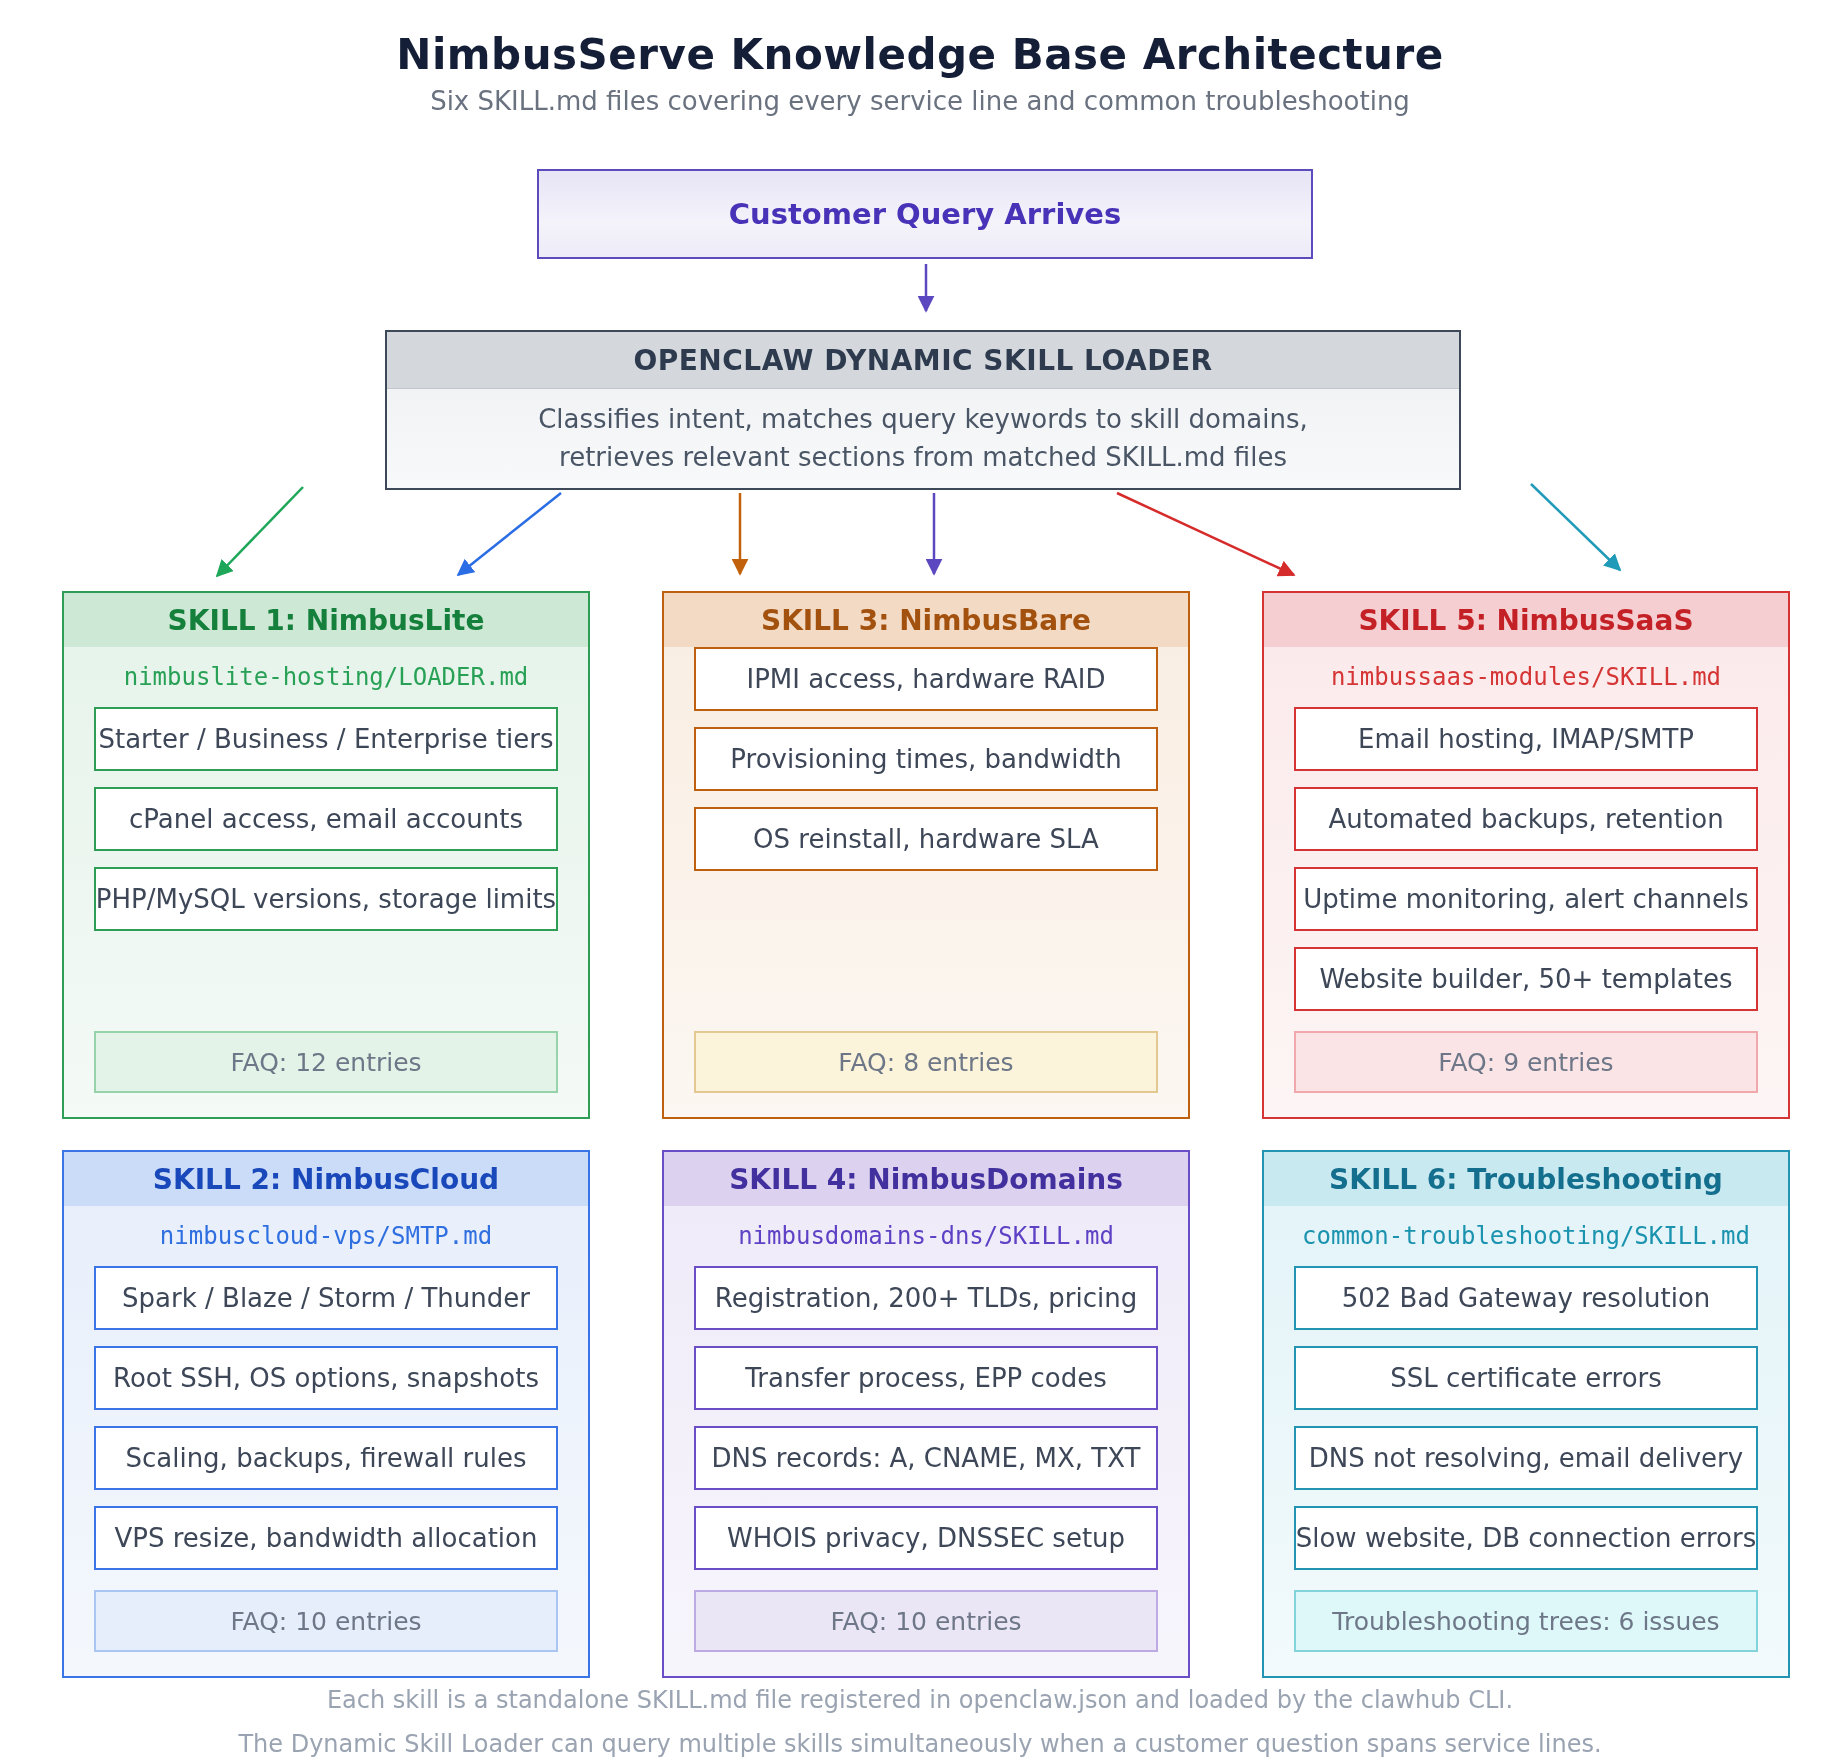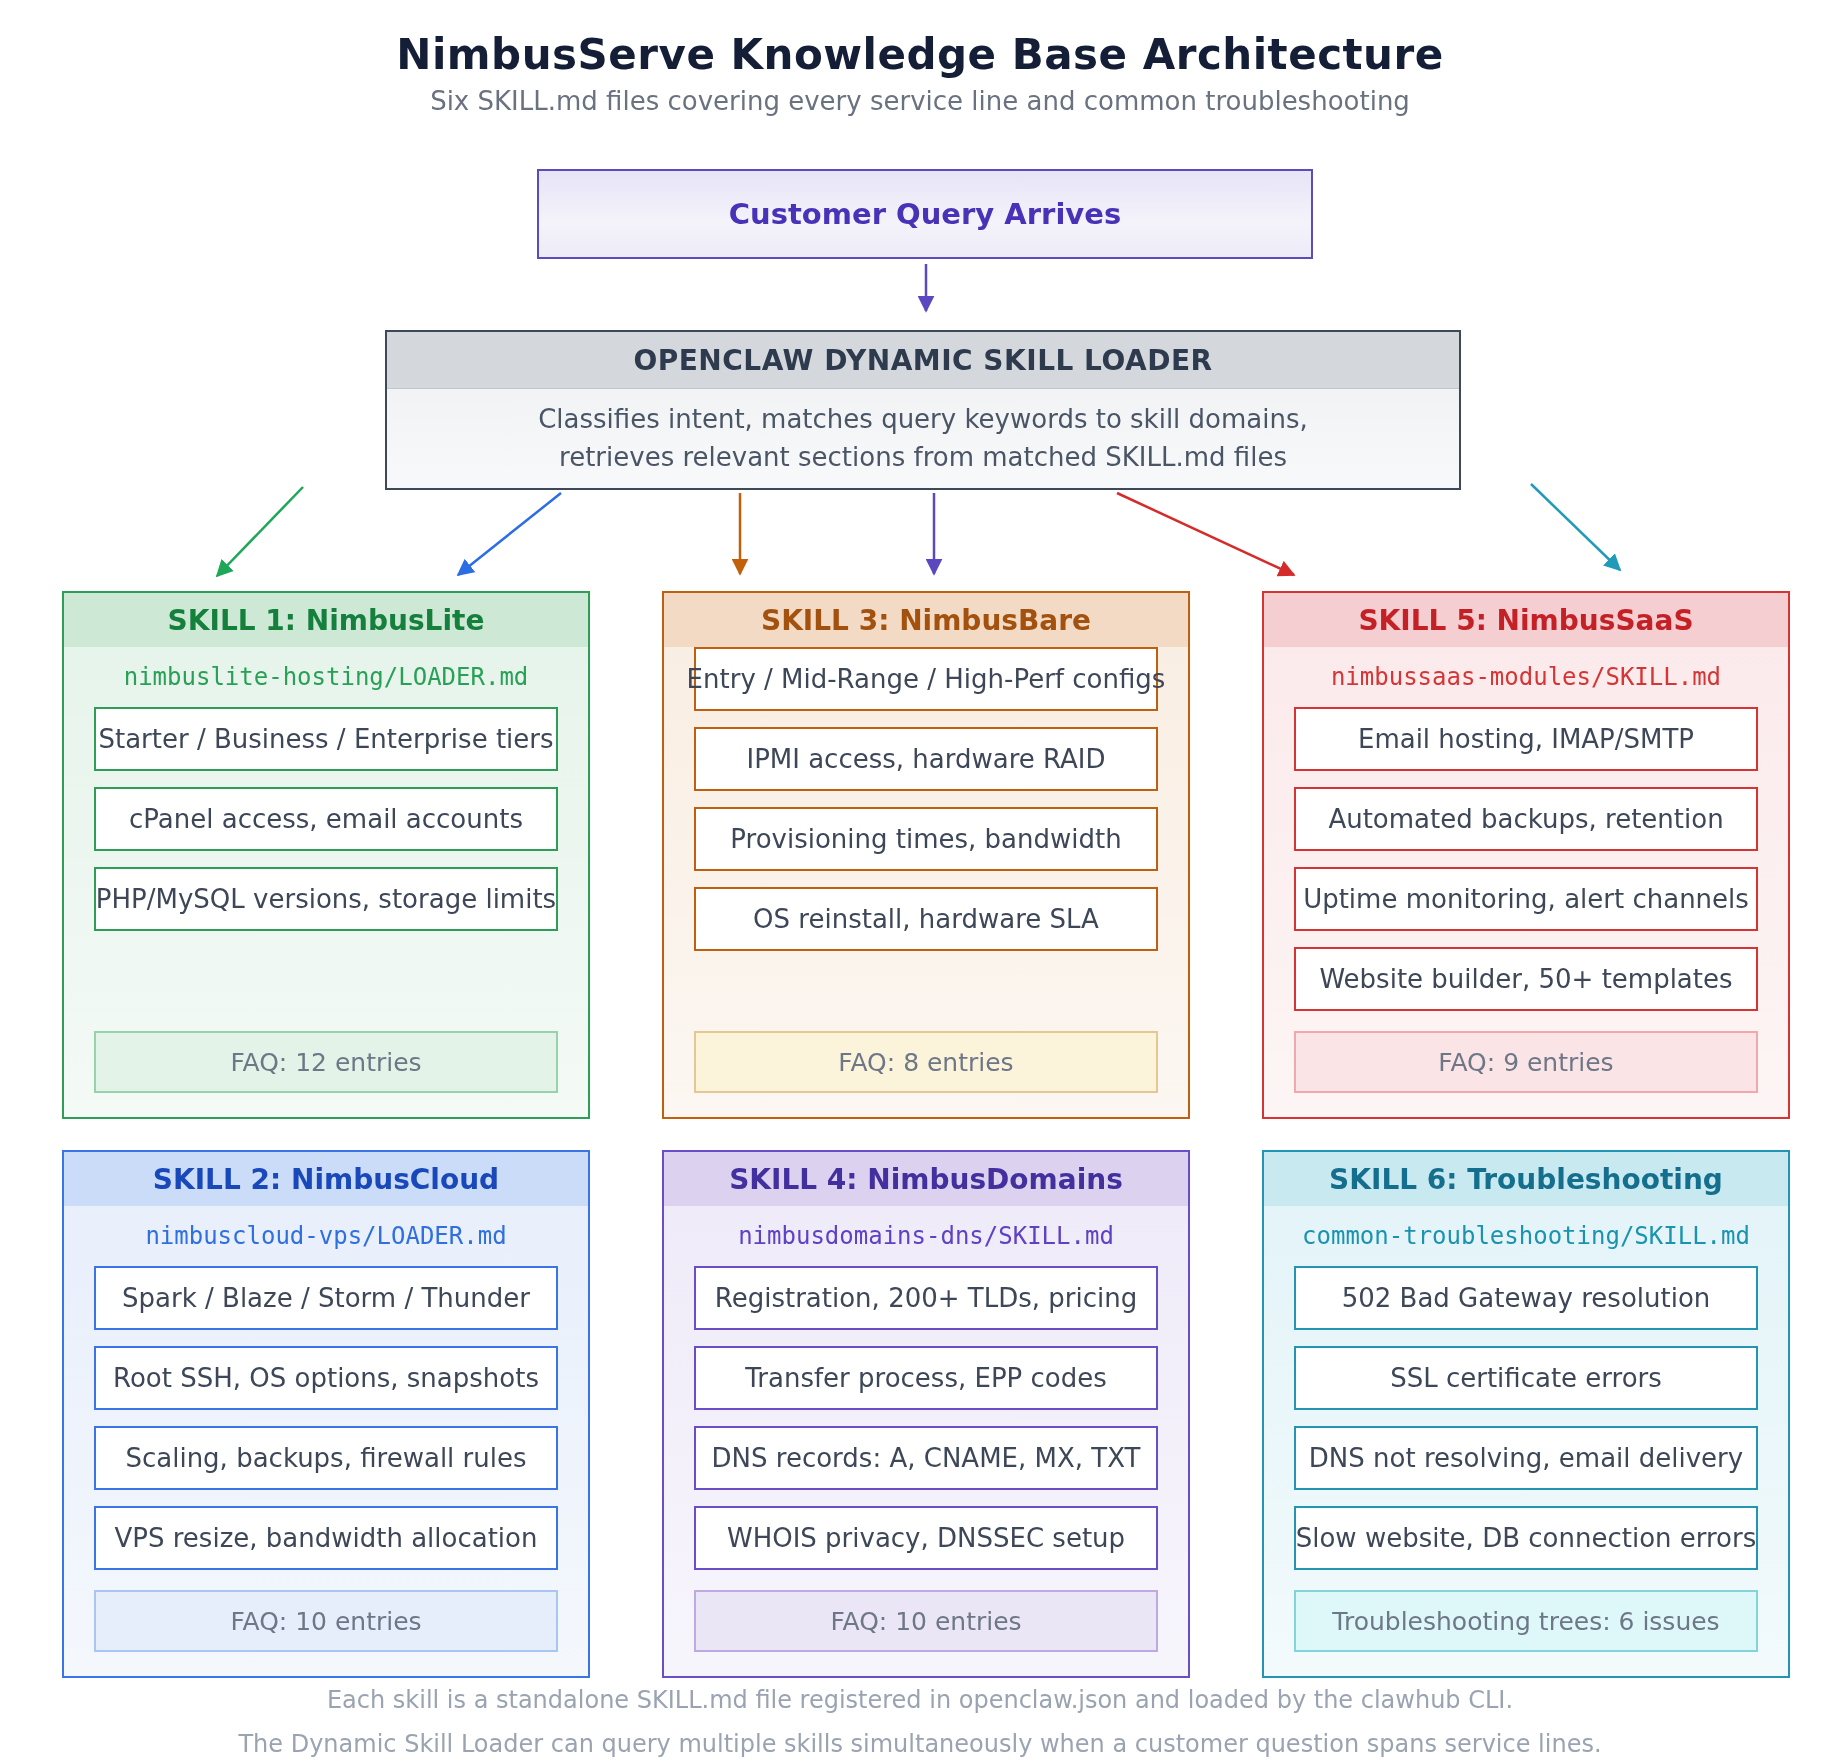--- a/index.html
+++ b/index.html
@@ -109,40 +109,39 @@
     <div class="card-header">SKILL 1: NimbusLite</div>
     <div class="card-path">nimbuslite-hosting/LOADER.md</div>
     <div class="card-item">Starter / Business / Enterprise tiers</div>
     <div class="card-item">cPanel access, email accounts</div>
     <div class="card-item">PHP/MySQL versions, storage limits</div>
     <div class="card-faq">FAQ: 12 entries</div>
   </div>
 
   <div class="skill-card t-orange pos-s3">
     <div class="card-header">SKILL 3: NimbusBare</div>
-    <div class="card-item">Entry / Mid-Range / High-Perf configs</div>
     <div class="card-item">IPMI access, hardware RAID</div>
     <div class="card-item">Provisioning times, bandwidth</div>
     <div class="card-item">OS reinstall, hardware SLA</div>
     <div class="card-faq">FAQ: 8 entries</div>
   </div>
 
   <div class="skill-card t-red pos-s5">
     <div class="card-header">SKILL 5: NimbusSaaS</div>
     <div class="card-path">nimbussaas-modules/SKILL.md</div>
     <div class="card-item">Email hosting, IMAP/SMTP</div>
     <div class="card-item">Automated backups, retention</div>
     <div class="card-item">Uptime monitoring, alert channels</div>
     <div class="card-item">Website builder, 50+ templates</div>
     <div class="card-faq">FAQ: 9 entries</div>
   </div>
 
   <div class="skill-card t-blue pos-s2">
     <div class="card-header">SKILL 2: NimbusCloud</div>
-    <div class="card-path">nimbuscloud-vps/LOADER.md</div>
+    <div class="card-path">nimbuscloud-vps/SMTP.md</div>
     <div class="card-item">Spark / Blaze / Storm / Thunder</div>
     <div class="card-item">Root SSH, OS options, snapshots</div>
     <div class="card-item">Scaling, backups, firewall rules</div>
     <div class="card-item">VPS resize, bandwidth allocation</div>
     <div class="card-faq">FAQ: 10 entries</div>
   </div>
 
   <div class="skill-card t-purple pos-s4">
     <div class="card-header">SKILL 4: NimbusDomains</div>
     <div class="card-path">nimbusdomains-dns/SKILL.md</div>

